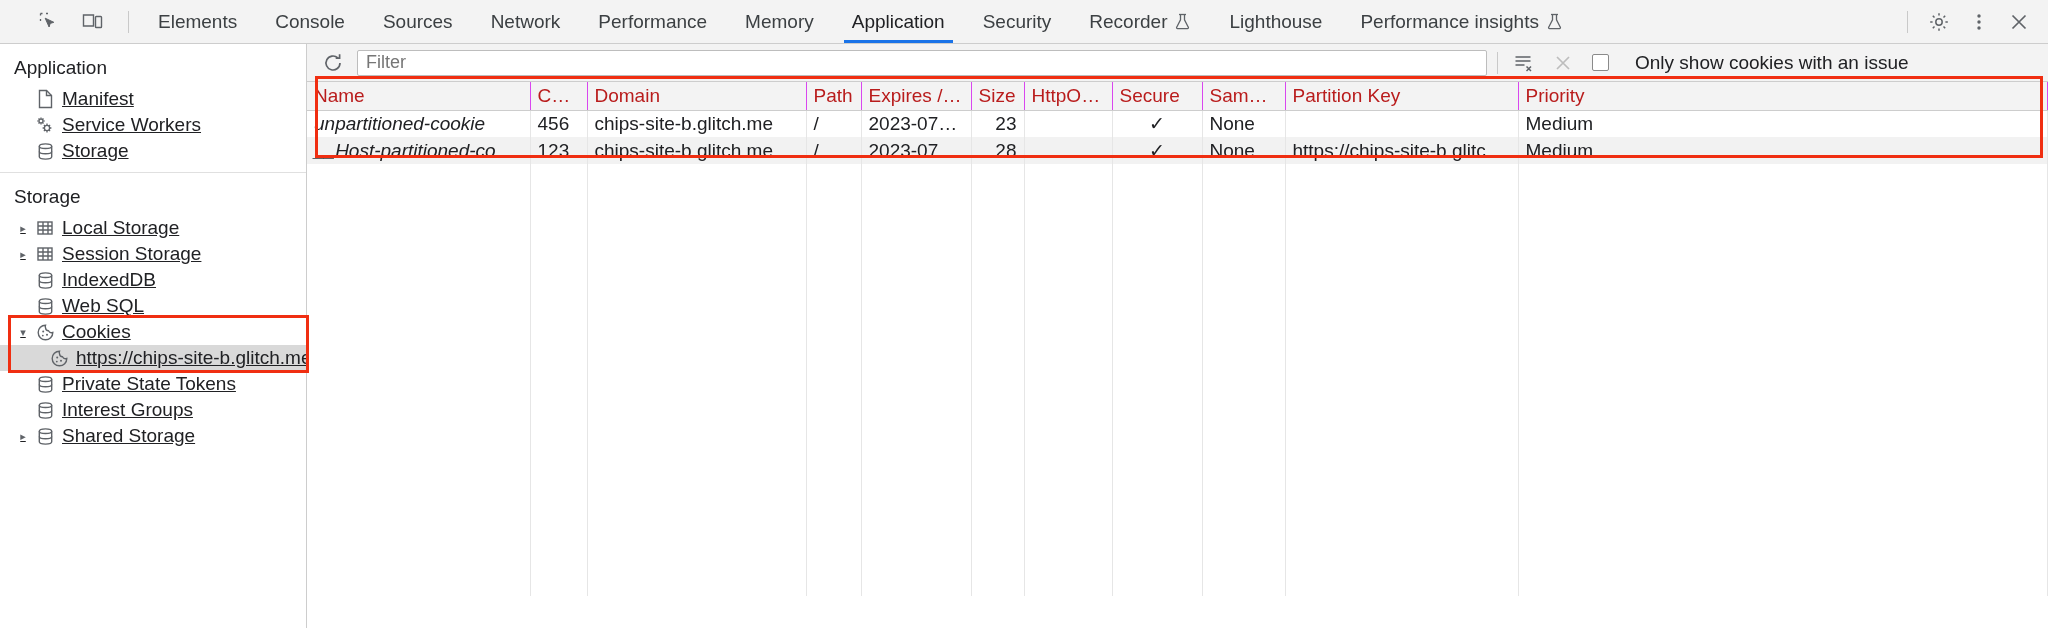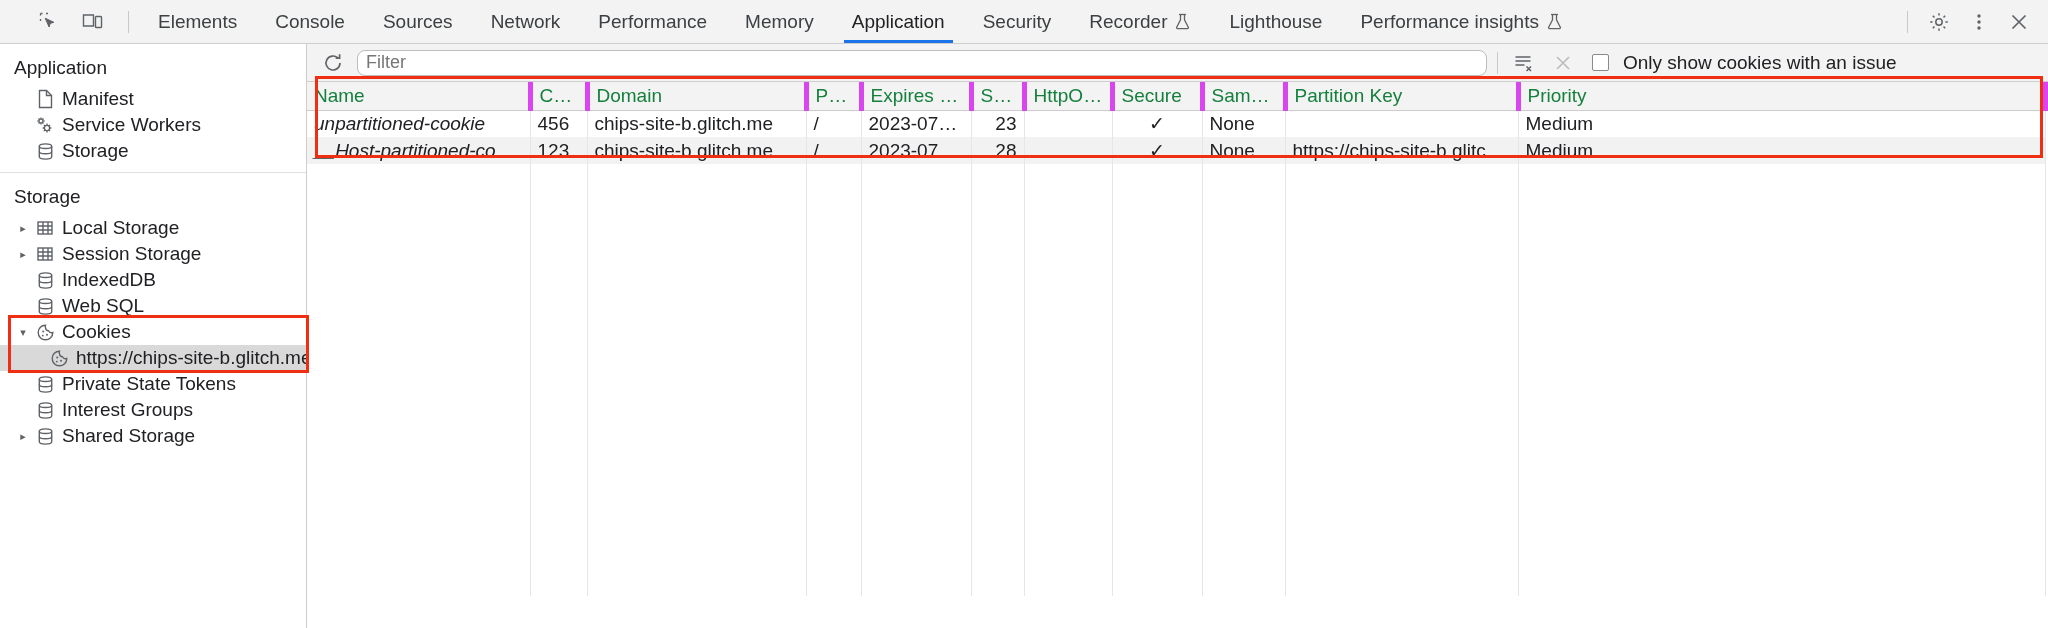--- a/index.html
+++ b/index.html
@@ -125,20 +125,21 @@
     padding: 4px 0 7px 14px;
   }
   .sb-item {
     display: flex;
     align-items: center;
     height: 26px;
     padding-left: 14px;
     font-size: 19px;
     color: #202124;
     white-space: nowrap;
+    text-decoration: underline;
   }
   .sb-item.selected {
     background: #d9d9d9;
   }
   .twisty {
     width: 18px;
     min-width: 18px;
     display: inline-flex;
     align-items: center;
     justify-content: center;
@@ -205,21 +206,21 @@
     height: 28px;
     display: flex;
     align-items: center;
     justify-content: center;
     color: #5f6368;
   }
   .filter-input {
     flex: 1;
     height: 26px;
     border: 1px solid #bdbdbd;
-    border-radius: 8px;
+    border-radius: 2px;
     background: #ffffff;
     font-size: 18px;
     font-family: "Liberation Sans", sans-serif;
     color: #202124;
     padding: 0 8px;
     box-sizing: border-box;
     outline: none;
     max-width: 1130px;
   }
   .filter-input::placeholder { color: #767676; }
@@ -233,21 +234,21 @@
     height: 28px;
     display: flex;
     align-items: center;
     justify-content: center;
     color: #5f6368;
   }
   .fb-icon.disabled { color: #bdbdbd; }
   .checkbox-wrap {
     display: flex;
     align-items: center;
-    gap: 14px;
+    gap: 26px;
     font-size: 19px;
     color: #202124;
     margin-left: 4px;
     white-space: nowrap;
   }
   .cbox {
     width: 17px;
     height: 17px;
     border: 1px solid #8a8a8a;
     border-radius: 2px;
@@ -264,24 +265,24 @@
   table.grid {
     border-collapse: collapse;
     table-layout: fixed;
     width: 100%;
     font-size: 19px;
   }
   table.grid th {
     background: #f3f3f3;
     font-weight: normal;
     text-align: left;
-    color: #15803d;
+    color: #b91c1c;
     height: 28px;
     padding: 0 7px;
-    border-right: 5px solid #d946ef;
+    border-right: 1px solid #d946ef;
     border-bottom: 1px solid #cdcdcd;
     white-space: nowrap;
     overflow: hidden;
     text-overflow: ellipsis;
     box-sizing: border-box;
   }
   table.grid td {
     height: 27px;
     padding: 0 7px;
     border-right: 1px solid #e6e6e6;

